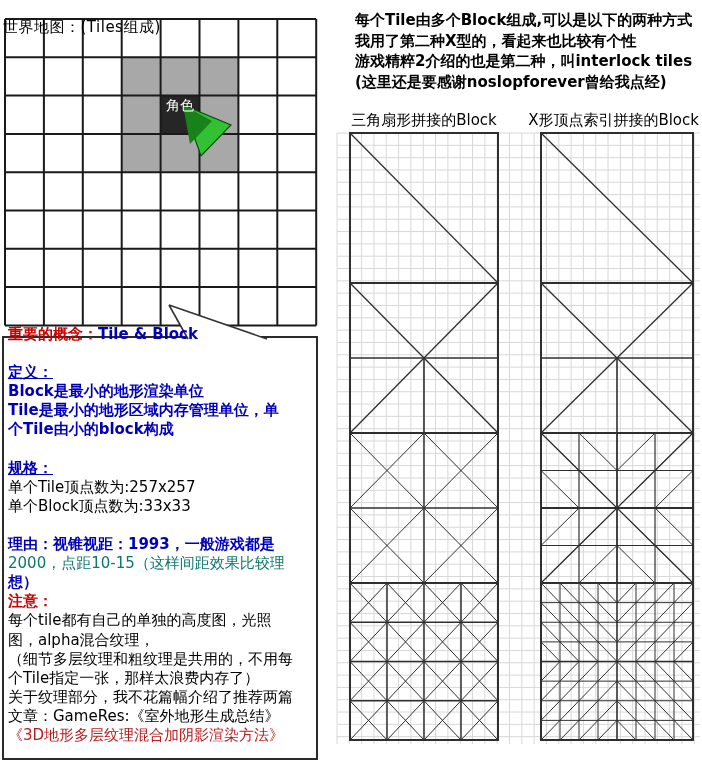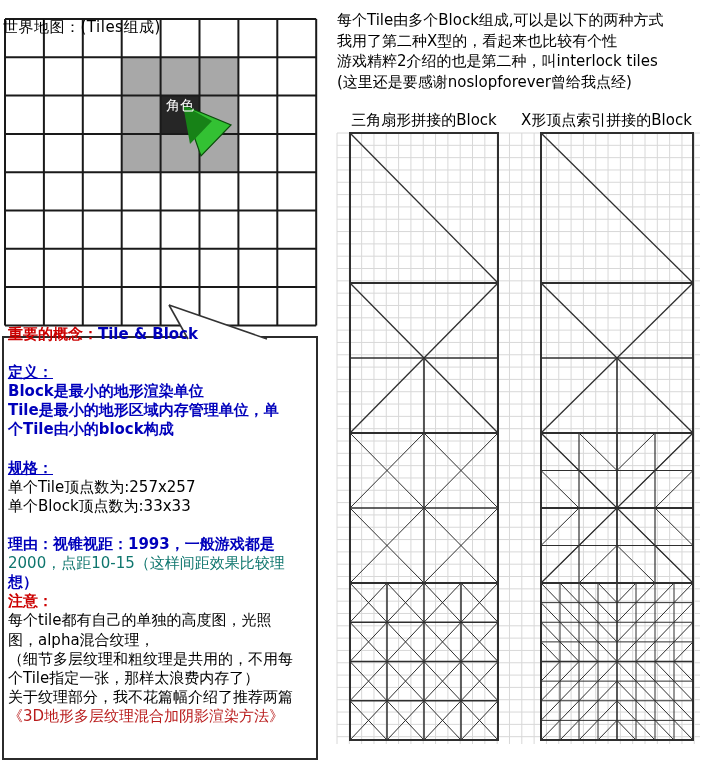--- a/index.html
+++ b/index.html
@@ -2,24 +2,24 @@
 <html><head>
 <meta charset="utf-8">
 <style>
   html,body{margin:0;padding:0;background:#fff;}
   #page{position:relative;width:702px;height:768px;background:#fff;overflow:hidden;
         font-family:"DejaVu Sans","Liberation Sans",sans-serif;color:#000;}
   #scene{position:absolute;left:0;top:0;z-index:1;}
   .txt{position:absolute;z-index:2;}
   #map-title{left:3px;top:18px;font-size:15px;letter-spacing:0.5px;}
   #char-label{left:161px;top:97px;width:38px;text-align:center;color:#fff;font-size:14px;z-index:2;}
-  #intro{left:337px;top:10px;}
+  #intro{left:355px;top:10px;font-weight:bold;}
   .pline{height:20.5px;line-height:20.5px;font-size:15px;white-space:nowrap;}
   #lbl-fan{left:340px;top:111px;width:168px;text-align:center;font-size:15px;white-space:nowrap;}
-  #lbl-x{left:521px;top:111px;width:178px;text-align:left;font-size:15px;white-space:nowrap;}
+  #lbl-x{left:521px;top:111px;width:178px;text-align:right;font-size:15px;white-space:nowrap;}
   #note-box{position:absolute;left:2px;top:336px;width:316px;height:424px;
             border:2px solid #2b2b2b;background:#fff;box-sizing:border-box;z-index:0;}
   #note-text{left:2px;top:323px;width:312px;height:420px;padding:2px 6px;box-sizing:border-box;overflow:hidden;}
   .nline{height:19.1px;line-height:19.1px;font-size:15px;white-space:nowrap;}
 </style>
 </head>
 <body>
 
 <div id="page">
   <svg id="scene" width="702" height="768" viewBox="0 0 702 768">
@@ -339,15 +339,16 @@
       <div class="nline">&nbsp;</div>
       <div class="nline"><span style="color: rgb(0, 0, 187); font-weight: bold;">理由：视锥视距：1993，一般游戏都是</span></div>
       <div class="nline"><span style="color: #0f766e; font-weight: normal;">2000，点距10-15（这样间距效果比较理</span></div>
       <div class="nline"><span style="color: rgb(0, 0, 187); font-weight: bold;">想）</span></div>
       <div class="nline"><span style="color: rgb(204, 0, 0); font-weight: bold;">注意：</span></div>
       <div class="nline"><span style="color: rgb(0, 0, 0);">每个tile都有自己的单独的高度图，光照</span></div>
       <div class="nline"><span style="color: rgb(0, 0, 0);">图，alpha混合纹理，</span></div>
       <div class="nline"><span style="color: rgb(0, 0, 0);">（细节多层纹理和粗纹理是共用的，不用每</span></div>
       <div class="nline"><span style="color: rgb(0, 0, 0);">个Tile指定一张，那样太浪费内存了）</span></div>
       <div class="nline"><span style="color: rgb(0, 0, 0);">关于纹理部分，我不花篇幅介绍了推荐两篇</span></div>
+      <div class="nline"><span style="color: rgb(0, 0, 0);">文章：GameRes:《室外地形生成总结》</span></div>
       <div class="nline"><span style="color: #b91c1c;">《3D地形多层纹理混合加阴影渲染方法》</span></div>
     </div>
 </div>
 
 </body></html>

